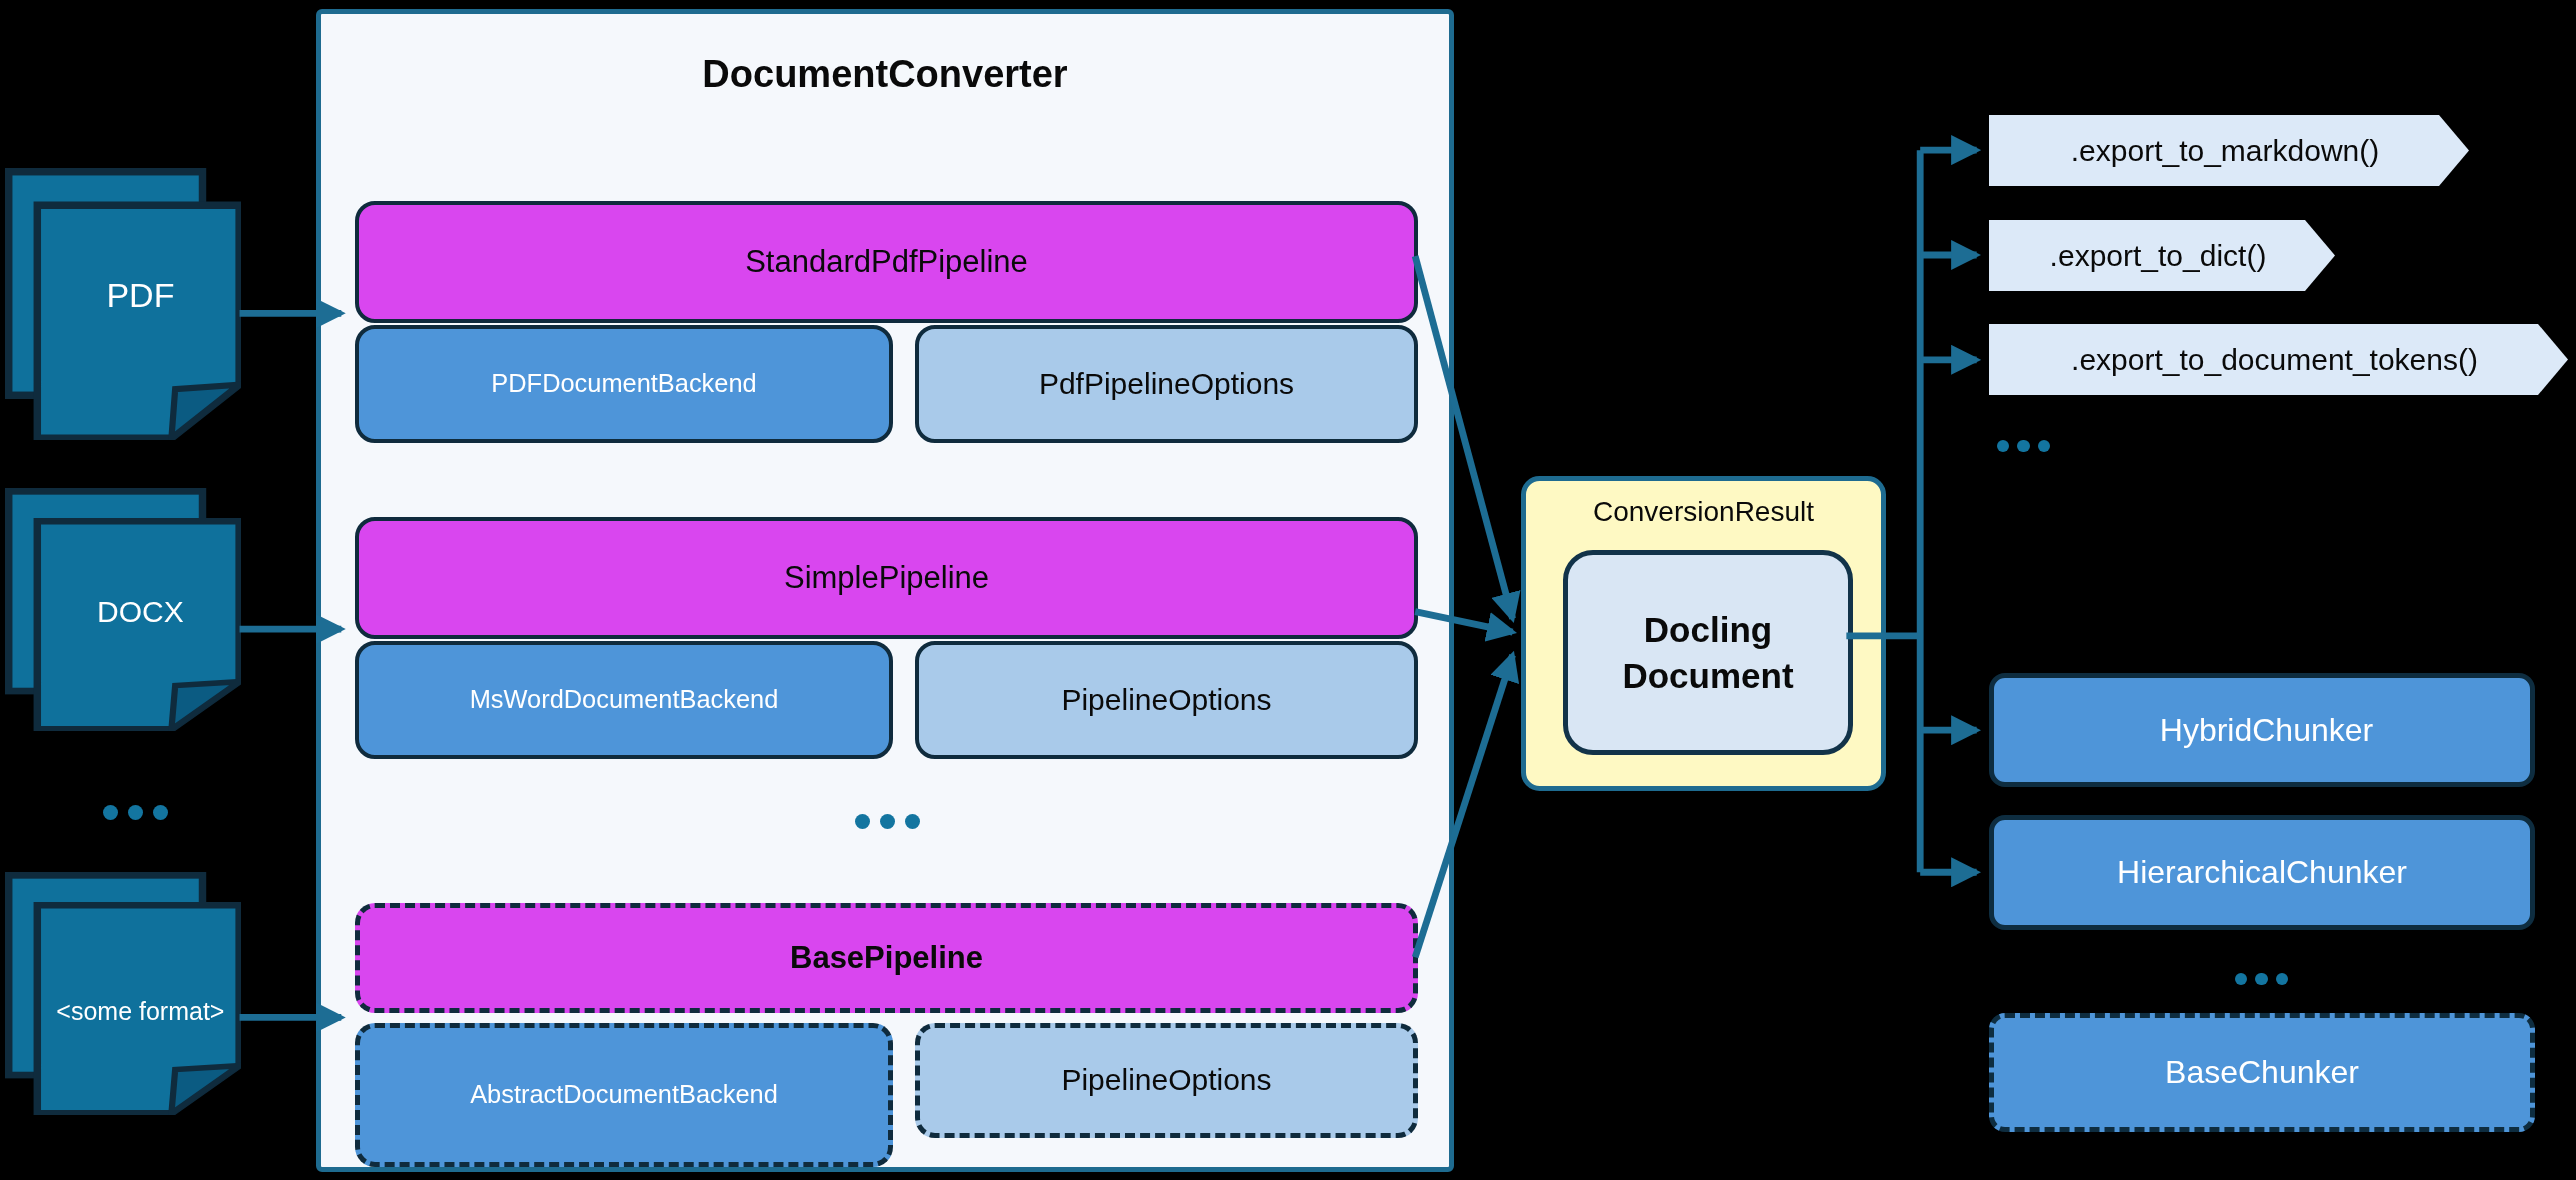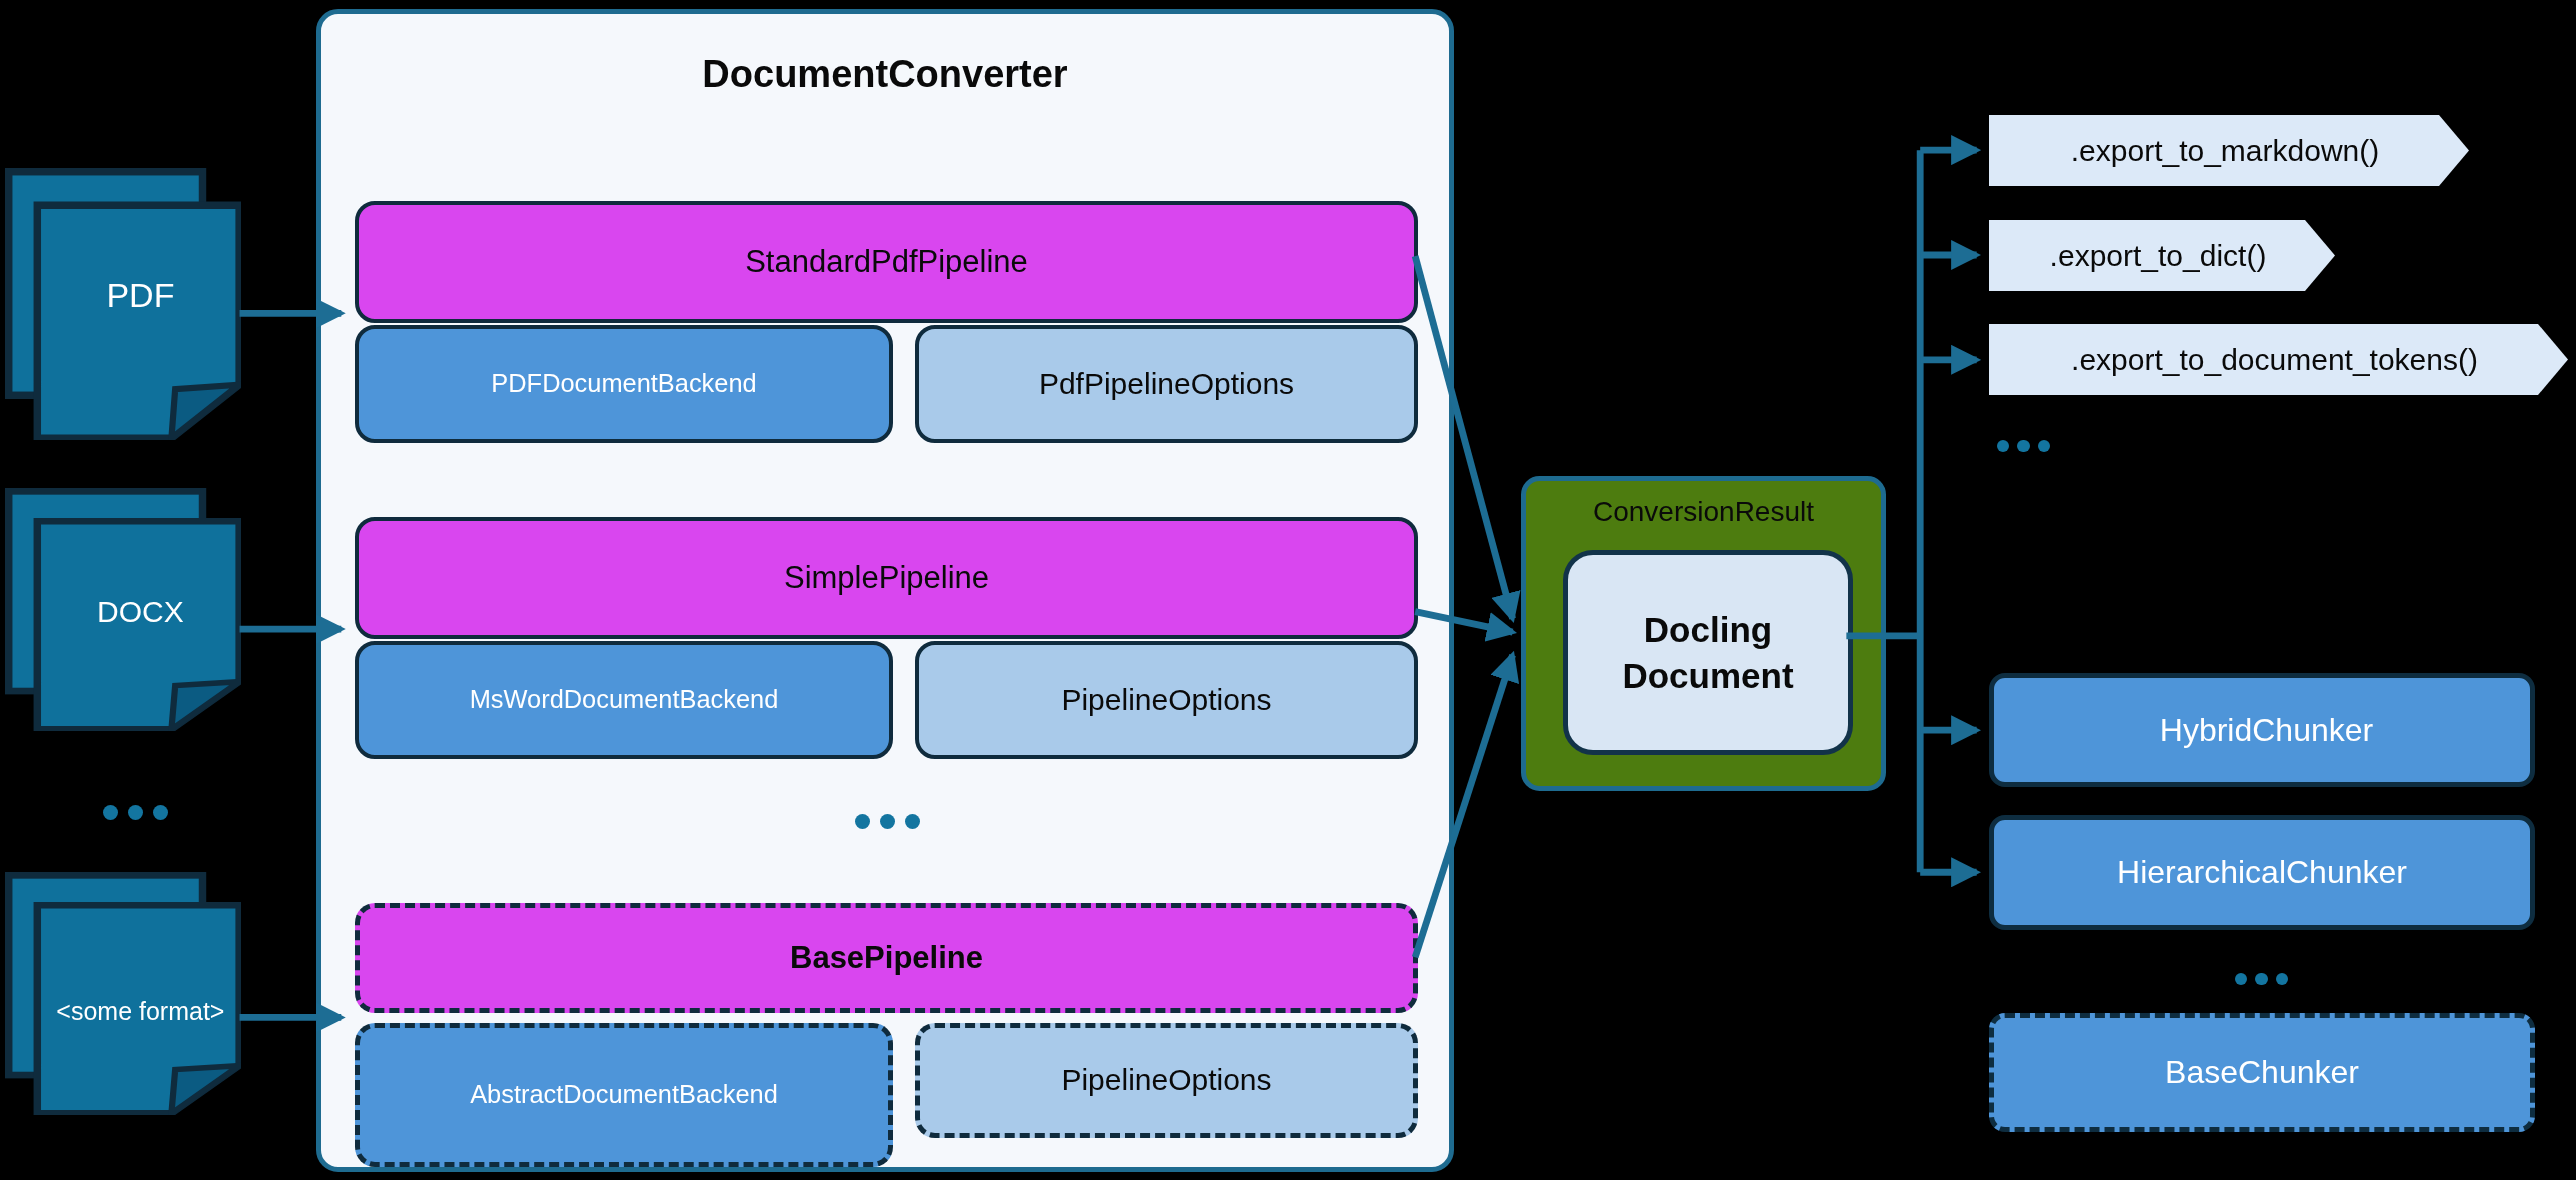--- a/index.html
+++ b/index.html
@@ -3,36 +3,36 @@
 <meta charset="utf-8">
 <style>
   html,body{margin:0;padding:0;background:#000;}
   #canvas{position:relative;width:2576px;height:1180px;background:#000;overflow:hidden;
           font-family:"Liberation Sans",sans-serif;}
   .abs{position:absolute;}
   .flexc{display:flex;align-items:center;justify-content:center;text-align:center;}
 
   
   #converter{left:316px;top:8.7px;width:1138px;height:1163px;background:#F5F8FC;
-             border:5px solid #1E6B90;border-radius:22px;box-sizing:border-box;}
+             border:5px solid #1E6B90;border-radius:6px;box-sizing:border-box;}
   #converter-title{left:0;top:36px;width:100%;height:50px;font-size:38px;font-weight:bold;color:#0a0a0a;}
 
   
   .box{box-sizing:border-box;border:4.3px solid #0F2B3D;border-radius:20px;}
   .pipeline{background:#d946ef;color:#0a0a0a;font-size:31px;}
   .backend{background:#4E95D9;color:#ffffff;font-size:25.4px;}
   .options{background:#A9CAEA;color:#0a0a0a;font-size:30px;}
   .dashedb{border-style:dashed;border-width:5px;}
 
   .g-pipe{left:34px;width:1063px;height:122px;}
   .g-backend{left:34px;width:538px;height:118px;}
   .g-options{left:594px;width:503px;height:118px;}
 
   
-  #result{left:1521px;top:476px;width:365px;height:315px;background:#4d7c0f;
+  #result{left:1521px;top:476px;width:365px;height:315px;background:#fef9c3;
           border:5px solid #1E6B90;border-radius:18.6px;box-sizing:border-box;}
   #result-label{left:0;top:12.4px;width:100%;height:37px;font-size:28px;color:#0a0a0a;}
   #docling{left:37px;top:69px;width:290px;height:205px;background:#D9E6F4;
            border:5.6px solid #123349;border-radius:30px;box-sizing:border-box;
            font-size:35px;font-weight:bold;color:#0a0a0a;line-height:1.3;padding:16px 25px;}
 
   
   .pent{background:#DCE9F8;color:#0a0a0a;font-size:30px;
         clip-path:polygon(0 0,calc(100% - 30px) 0,100% 50%,calc(100% - 30px) 100%,0 100%);
         padding-right:25px;box-sizing:border-box;padding-left:17px;}

